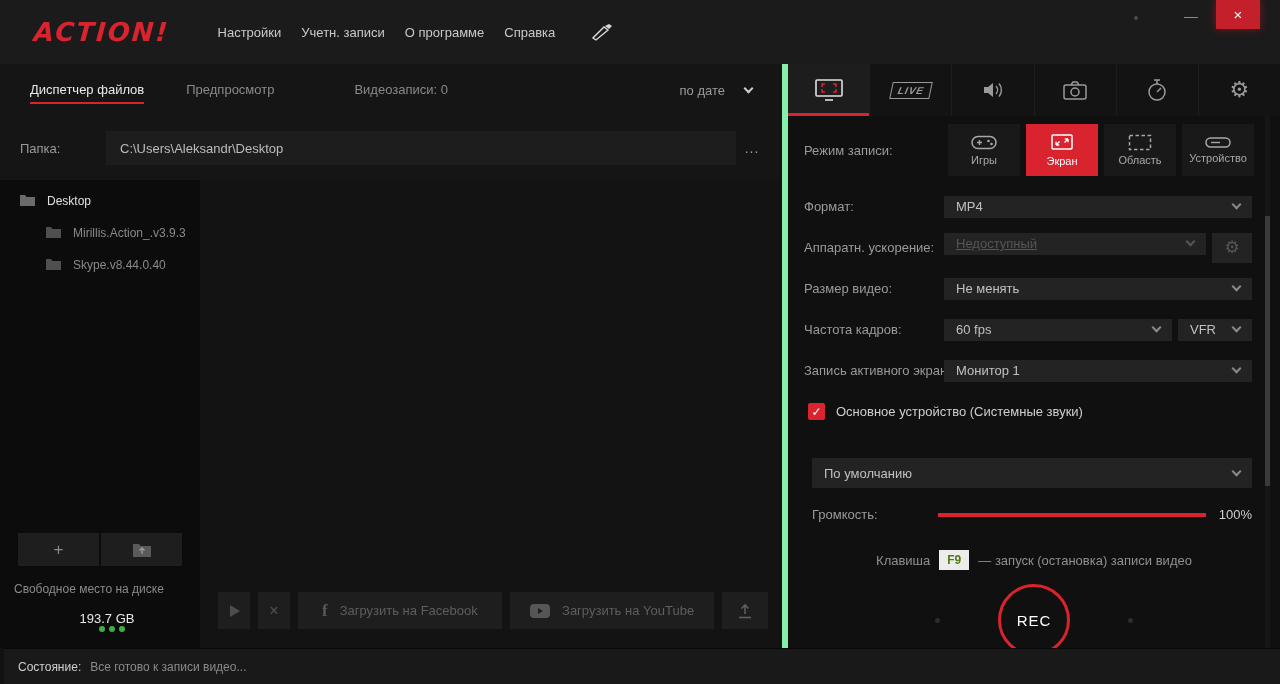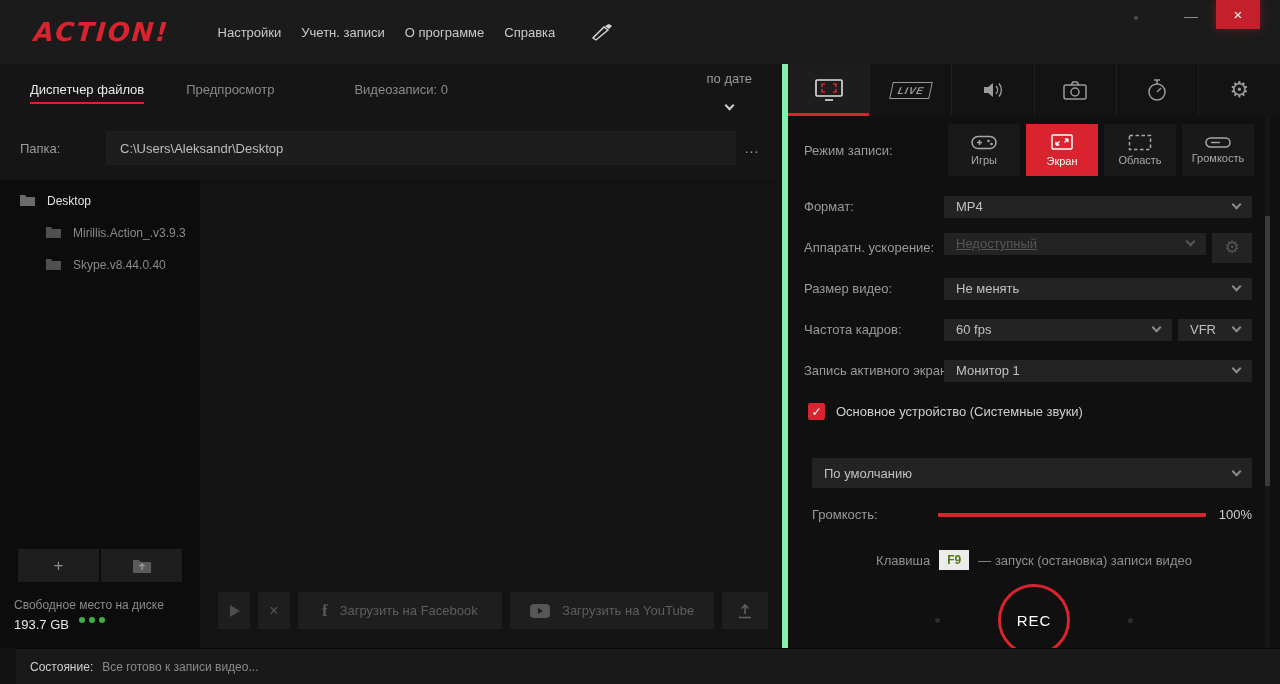--- a/index.html
+++ b/index.html
@@ -23,21 +23,21 @@
   
   .content { position:absolute; top:64px; left:0; right:0; bottom:36px; display:flex; }
   .left-panel { width:788px; display:flex; flex-direction:column; background:#151515; border-right:6px solid #86efac; }
   .right-panel { flex:1; position:relative; background:#101010; display:flex; flex-direction:column; }
 
   
   .tabbar { height:52px; flex:0 0 52px; display:flex; align-items:center; padding:0 30px; background:#151515; }
   .tab { font-size:13px; color:#8a8a8a; margin-right:42px; padding:6px 0 5px; border-bottom:2px solid transparent; cursor:pointer; }
   .tab.active { color:#eaeaea; border-bottom-color:#d9232e; }
   .tab.counter { margin-left:38px; }
-  .sort { margin-left:auto; display:flex; align-items:center; gap:20px; color:#9a9a9a; font-size:13px; cursor:pointer;flex-direction:column; }
+  .sort { margin-left:auto; display:flex; align-items:center; gap:20px; color:#9a9a9a; font-size:13px; cursor:pointer; }
   .chev { width:7px; height:7px; border-right:2px solid #8a8a8a; border-bottom:2px solid #8a8a8a; transform:rotate(45deg); display:inline-block; margin-top:-4px; }
   .chev.light { border-color:#cfcfcf; }
   .chev.dim { border-color:#565656; }
 
   
   .folder-row { height:64px; flex:0 0 64px; display:flex; align-items:center; padding:0 14px 0 20px; background:#151515; }
   .folder-label { width:86px; color:#9a9a9a; font-size:13px; }
   .folder-input { flex:1; height:34px; background:#1d1d1d; display:flex; align-items:center; padding:0 14px; color:#bdbdbd; font-size:13px; }
   .folder-more { width:32px; text-align:center; color:#9a9a9a; font-size:14px; letter-spacing:1px; }
 
@@ -46,21 +46,21 @@
   .tree-col { width:200px; background:#0c0c0c; display:flex; flex-direction:column; }
   .tree { flex:1; padding-top:14px; }
   .tree-row { display:flex; align-items:flex-start; height:32px; padding-left:20px; font-size:12px; color:#e2e2e2; gap:12px; cursor:pointer; }
   .tree-row.child { padding-left:46px; color:#8a8a8a; }
   .ficon { display:flex; color:#6b6b6b; }
   .tree-row.child .ficon { color:#4f4f4f; }
   .tree-actions { display:flex; gap:2px; padding:0 18px 12px; }
   .tree-action { width:81px; height:33px; background:#1e1e1e; color:#8a8a8a; display:flex; align-items:center; justify-content:center; font-size:17px; }
   .disk { padding:4px 0 16px 14px; }
   .disk-label { font-size:12px; color:#8a8a8a; }
-  .disk-line { display:flex; margin-top:5px; }
+  .disk-line { display:flex; align-items:center; margin-top:15px;flex-direction:column; }
   .disk-value { color:#e8e8e8; font-size:13px; }
   .dots { display:flex; gap:4px; margin-left:10px; }
   .dots i { width:6px; height:6px; border-radius:50%; background:#3fae4a; display:block; }
 
   .main-col { flex:1; background:#131313; position:relative; }
   .media-toolbar { position:absolute; left:18px; right:14px; bottom:19px; height:37px; display:flex; gap:8px; }
   .mt-btn { background:#1e1e1e; height:37px; display:flex; align-items:center; justify-content:center; color:#5e5e5e; font-size:13px; }
   .mt-btn.sq { width:32px; }
   .mt-btn.wide { width:205px; gap:12px; }
   .mt-btn.up { width:46px; margin-left:auto; }
@@ -113,21 +113,21 @@
   .hotkey { display:flex; align-items:center; justify-content:center; gap:9px; margin-top:28px; color:#8f8f8f; font-size:13px; }
   .keycap { background:#ececec; color:#4d7c0f; font-size:12px; font-weight:bold; padding:3px 8px; border-radius:0; }
   .rec-zone { display:flex; align-items:center; justify-content:center; gap:58px; margin-top:14px; }
   .dim-dot { width:5px; height:5px; border-radius:50%; background:#2d2d2d; }
   .rec-btn { width:72px; height:72px; border:3px solid #d9232e; border-radius:50%; color:#fff; font-size:15px; letter-spacing:1px; display:flex; align-items:center; justify-content:center; background:transparent; }
 
   .scrollbar { position:absolute; top:52px; bottom:0; right:10px; width:5px; background:#161616; }
   .scroll-thumb { position:absolute; top:100px; height:270px; width:5px; background:#3a3a3a; cursor:grab; }
 
   
-  .statusbar { position:absolute; left:16px; right:0; bottom:0; height:36px; background:#191919; border-top:1px solid #090909; display:flex; align-items:center; padding:0 14px; gap:9px; font-size:12px; }
+  .statusbar { position:absolute; left:4px; right:0; bottom:0; height:36px; background:#191919; border-top:1px solid #090909; display:flex; align-items:center; padding:0 14px; gap:9px; font-size:12px; }
   .status-label { color:#cfcfcf; }
   .status-text { color:#8a8a8a; }
 
   svg { display:block; }
 </style>
 </head>
 <body>
 
 <div class="app">
 
@@ -338,21 +338,21 @@
             </span>
             <span>Область</span>
           </button>
           <button class="mode-btn">
             <span>
               <svg width="26" height="13" viewBox="0 0 26 13">
                   <rect x="1" y="2" width="24" height="9" rx="4.5" fill="none" stroke="currentColor" stroke-width="1.5"></rect>
                   <path d="M6 6.5h9" stroke="currentColor" stroke-width="1.4"></path>
                 </svg>
             </span>
-            <span>Громкость</span>
+            <span>Устройство</span>
           </button>
         </div>
       </div>
 
       <div class="fields">
         <div class="field-row">
           <span class="field-label">Формат:</span>
           <div class="field-controls">
             <div class="dropdown">
               <span>MP4</span>

